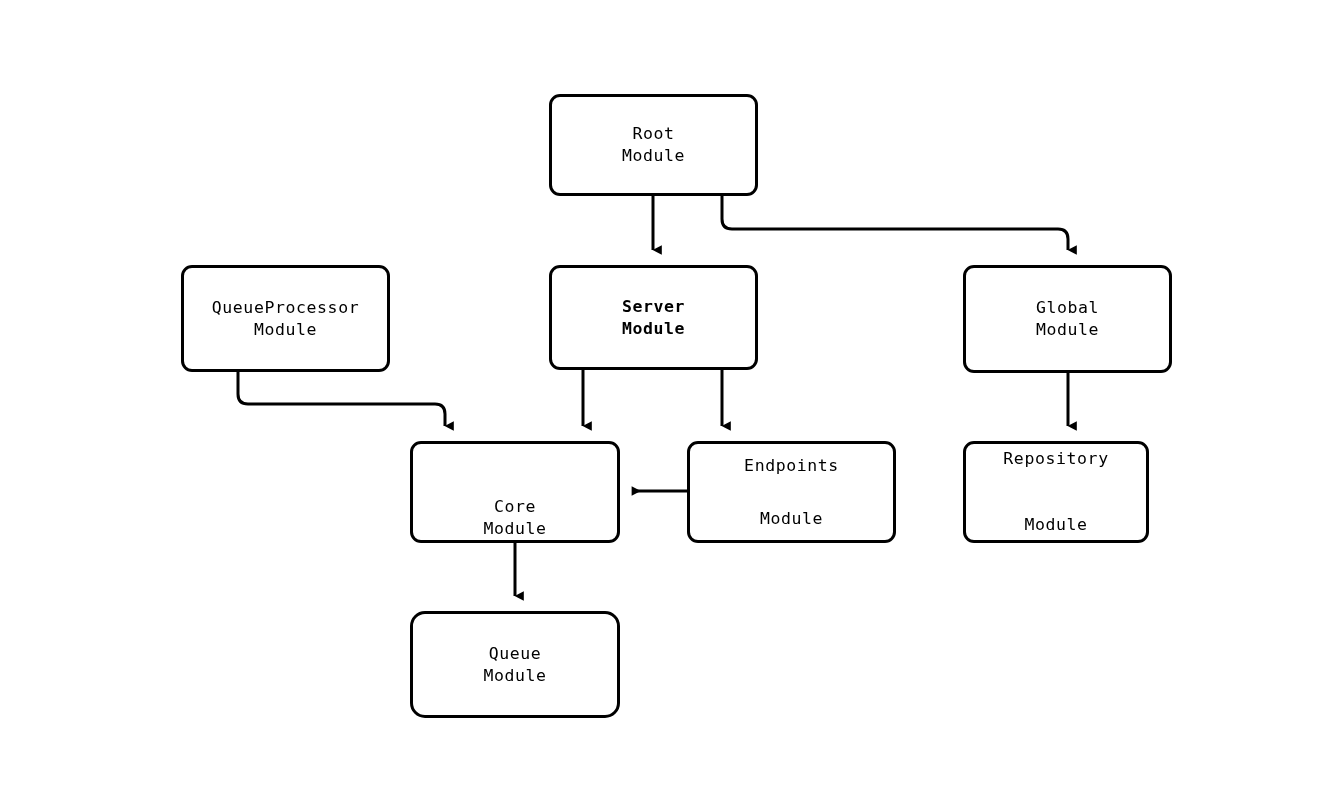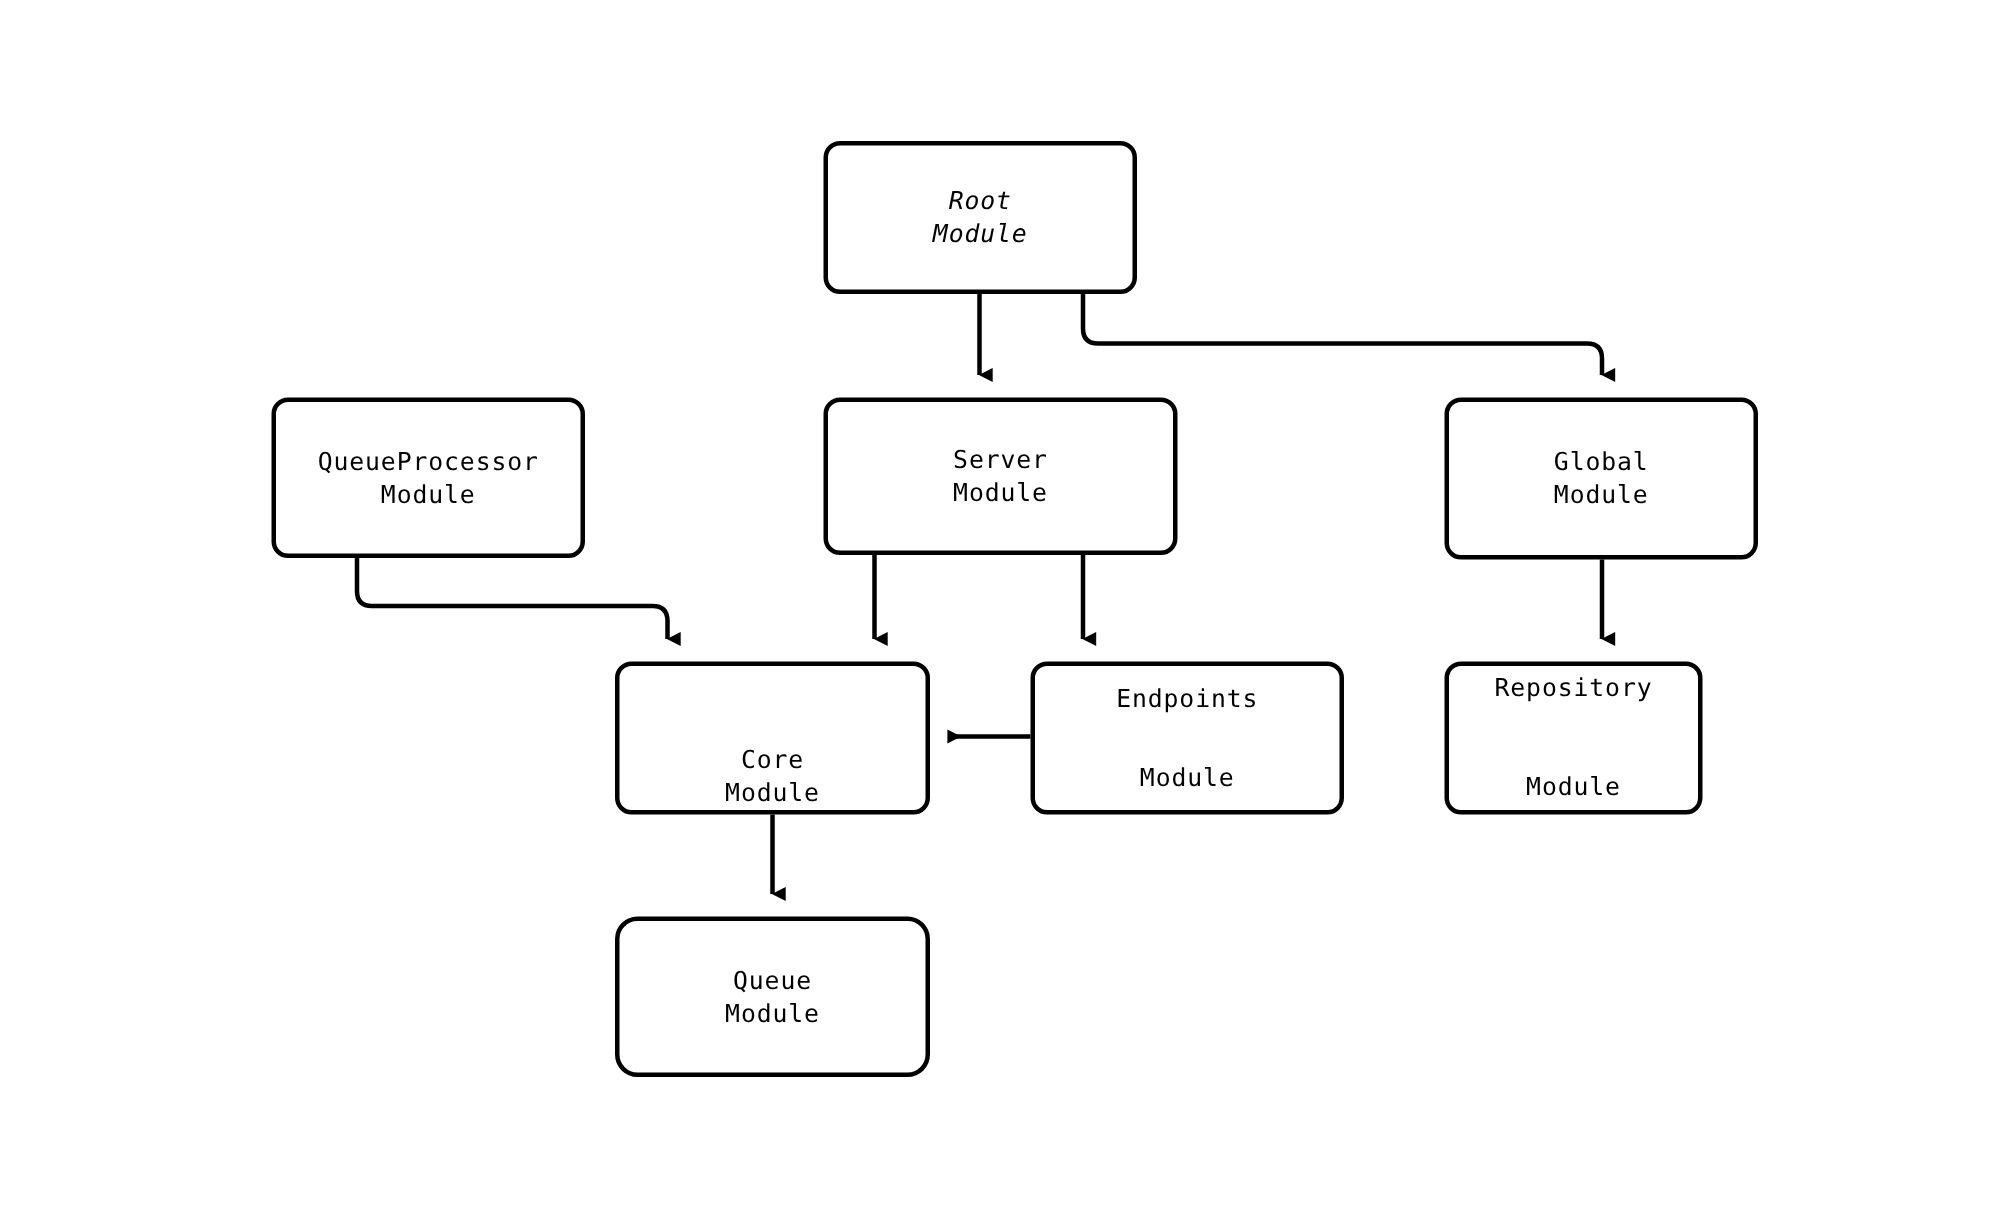--- a/index.html
+++ b/index.html
@@ -77,51 +77,51 @@
 
       <path d="M 687,491 L 632,491" marker-end="url(#arrow-left)"></path>
 
       <path d="M 1068,373 L 1068,426" marker-end="url(#arrow-down)"></path>
 
       <path d="M 515,543 L 515,596" marker-end="url(#arrow-down)"></path>
 
     </g>
   </svg>
 
-  <div class="node" style="left:549px; top:94px; width:209px; height:102px;font-style:italic;">
+  <div class="node" style="left:549px; top:94px; width:209px; height:102px;">
     <div class="node-line">Root</div>
     <div class="node-line">Module</div>
   </div>
 
   <div class="node" style="left:133px; top:265px; width:209px; height:107px;margin-left:48px;">
     <div class="node-line">QueueProcessor</div>
     <div class="node-line">Module</div>
   </div>
 
-  <div class="node" style="left:549px; top:265px; width:236px; height:105px;">
+  <div class="node" style="left:549px; top:265px; width:209px; height:105px;font-weight:bold;">
     <div class="node-line">Server</div>
     <div class="node-line">Module</div>
   </div>
 
   <div class="node" style="left:963px; top:265px; width:209px; height:108px;">
     <div class="node-line">Global</div>
     <div class="node-line">Module</div>
   </div>
 
   <div class="node" style="left:410px; top:441px; width:210px; height:102px;justify-content:flex-end;">
     <div class="node-line">Core</div>
     <div class="node-line">Module</div>
   </div>
 
   <div class="node" style="left:687px; top:441px; width:209px; height:102px;gap:31px;">
     <div class="node-line">Endpoints</div>
     <div class="node-line">Module</div>
   </div>
 
-  <div class="node" style="left:963px; top:441px; width:172px; height:102px;gap:44px;">
+  <div class="node" style="left:963px; top:441px; width:186px; height:102px;gap:44px;">
     <div class="node-line">Repository</div>
     <div class="node-line">Module</div>
   </div>
 
   <div class="node" style="left:410px; top:611px; width:210px; height:107px;border-radius:15px;">
     <div class="node-line">Queue</div>
     <div class="node-line">Module</div>
   </div>
 
 </div>

